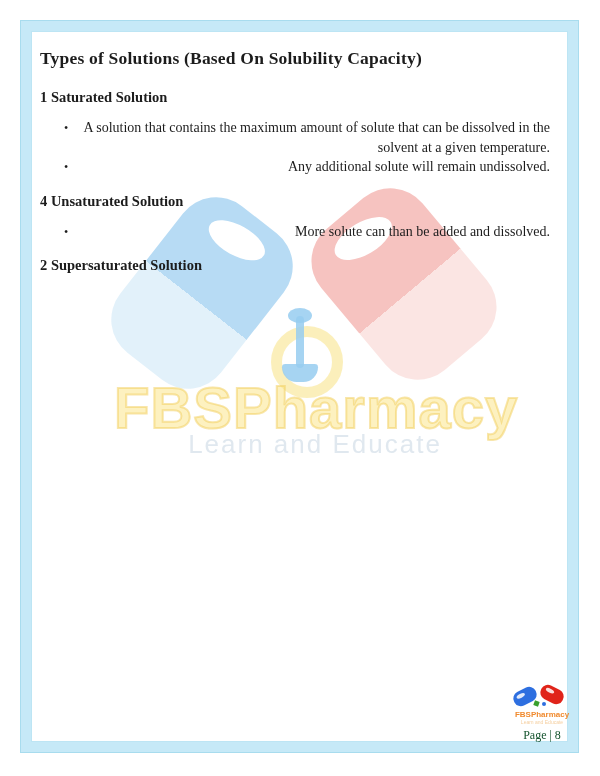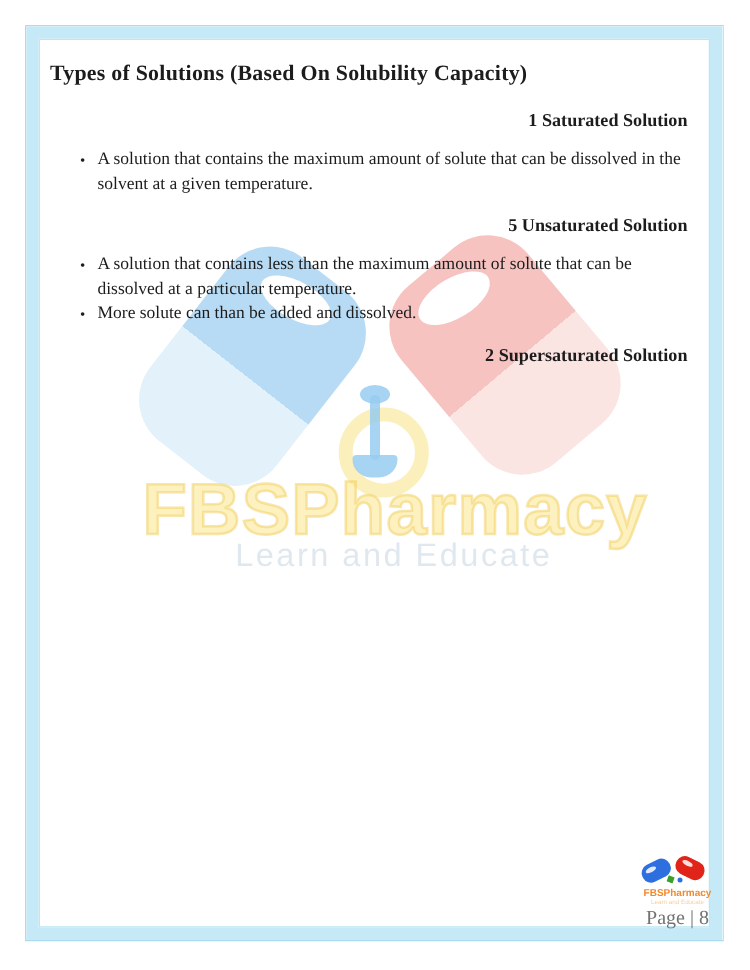--- a/index.html
+++ b/index.html
@@ -49,44 +49,44 @@
     color:rgba(252,230,140,0.55);-webkit-text-stroke:2px rgba(242,206,90,0.50);
   }
   .wm-tagline{
     position:absolute;left:150px;top:429px;width:330px;text-align:center;
     font-family:"Liberation Sans", sans-serif;font-size:26px;letter-spacing:2px;
     color:rgba(186,204,220,0.45);
   }
   
   .content{position:absolute;left:40px;top:32px;width:510px;z-index:2;}
   .title{font-size:17.5px;font-weight:bold;margin:14px 0 12px;line-height:24px;letter-spacing:0.2px;}
-  .sec-heading{font-size:14.5px;font-weight:bold;margin:14px 0 0;line-height:20px;text-align:right;}
+  .sec-heading{font-size:14.5px;font-weight:bold;margin:14px 0 0;line-height:20px;}
   .sec-heading.first{margin-top:17px;}
   ul.bullets{margin:11px 0 0;padding:0 0 0 38px;list-style:none;}
   ul.bullets li{
-    position:relative;font-size:14px;line-height:19.5px;max-width:474px;
+    position:relative;font-size:14px;line-height:19.5px;max-width:474px;text-align:right;
   }
   ul.bullets li::before{
     content:"\2022";position:absolute;left:-14px;top:1px;font-size:12px;color:#1c1c1c;
   }
   
   .footer{position:absolute;left:506px;top:680px;width:72px;text-align:center;z-index:4;}
   .f-logo{position:relative;height:30px;}
   .f-pill{position:absolute;width:24px;height:15px;border-radius:7px;}
   .f-pill-blue{left:7px;top:9px;background:#2e6fe0;transform:rotate(-27deg);}
   .f-pill-red{left:34px;top:7px;background:#e0241a;transform:rotate(27deg);}
   .f-pill::after{
     content:"";position:absolute;left:4px;top:3px;width:9px;height:4px;
     background:rgba(255,255,255,0.85);border-radius:50%;
   }
   .f-green{position:absolute;left:28px;top:21px;width:5px;height:5px;background:#3aa02c;transform:rotate(20deg);}
   .f-bluedot{position:absolute;left:36px;top:22px;width:4px;height:4px;background:#2e6fe0;border-radius:50%;}
   .f-brand{font-family:"Liberation Sans", sans-serif;font-size:8px;font-weight:bold;color:#f08a2e;line-height:9px;}
   .f-tag{font-family:"Liberation Sans", sans-serif;font-size:5px;color:#f5cfa0;line-height:6px;}
-  .f-page{font-size:16px;color:#737373;margin-top:2px;line-height:16px;}
+  .f-page{font-size:12px;color:#14532d;margin-top:2px;line-height:16px;}
 </style>
 </head>
 <body>
 
 <div class="watermark">
   <div class="wm-capsule wm-blue"></div>
   <div class="wm-capsule wm-red"></div>
   <div class="wm-emblem">
     <div class="wm-ring"></div>
     <div class="wm-pestle-top"></div>
@@ -99,27 +99,27 @@
 
 <div class="frame"></div>
 
 <div class="content">
   <h1 class="title">Types of Solutions (Based On Solubility Capacity)</h1>
 
   <section>
     <h2 class="sec-heading first">1 Saturated Solution</h2>
     <ul class="bullets">
       <li>A solution that contains the maximum amount of solute that can be dissolved in the solvent at a given temperature.</li>
+      <li>Any additional solute will remain undissolved.</li>
     </ul>
   </section>
 
   <section>
-    <h2 class="sec-heading">5 Unsaturated Solution</h2>
+    <h2 class="sec-heading">4 Unsaturated Solution</h2>
     <ul class="bullets">
-      <li>A solution that contains less than the maximum amount of solute that can be dissolved at a particular temperature.</li>
       <li>More solute can than be added and dissolved.</li>
     </ul>
   </section>
 
   <section>
     <h2 class="sec-heading">2 Supersaturated Solution</h2>
   </section>
 </div>
 
 <div class="footer">

